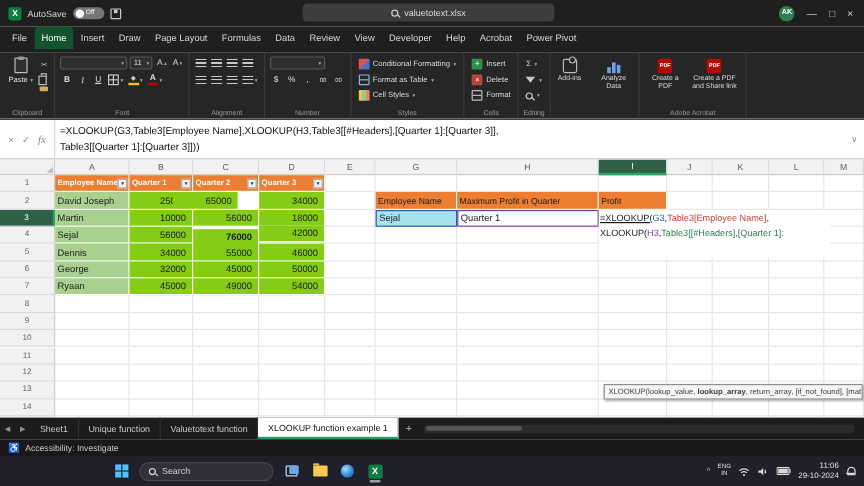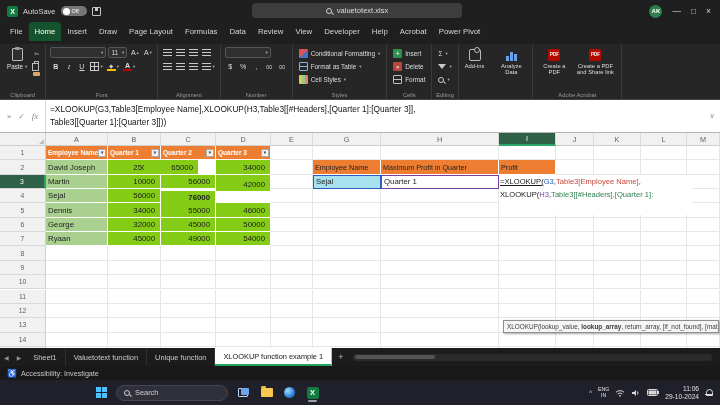--- a/index.html
+++ b/index.html
@@ -470,21 +470,21 @@
       <div class="cell cy" style="left: 313px; top: 41.7px; width: 68px; height: 14.35px;">Sejal</div>
       <div class="cell ph" style="left: 381px; top: 41.7px; width: 118px; height: 14.35px;">Quarter 1</div>
       <div class="cell" style="left: 499px; top: 41.7px; width: 57px; height: 14.35px;"></div>
       <div class="cell" style="left: 556px; top: 41.7px; width: 38px; height: 14.35px;"></div>
       <div class="cell" style="left: 594px; top: 41.7px; width: 47px; height: 14.35px;"></div>
       <div class="cell" style="left: 641px; top: 41.7px; width: 46px; height: 14.35px;"></div>
       <div class="cell" style="left: 687px; top: 41.7px; width: 33px; height: 14.35px;"></div>
       <div class="cell gl" style="left: 46px; top: 56.05px; width: 62px; height: 14.35px;">Sejal</div>
       <div class="cell gn" style="left: 108px; top: 56.05px; width: 53px; height: 14.35px;">56000</div>
       <div class="cell gn" style="left: 161px; top: 58px; width: 55px; height: 14.35px; font-weight: bold;">76000</div>
-      <div class="cell gn" style="left: 216px; top: 45px; width: 55px; height: 14.35px;">42000</div>
+      <div class="cell gn" style="left: 216px; top: 55px; width: 55px; height: 14.35px;">42000</div>
       <div class="cell" style="left: 271px; top: 56.05px; width: 42px; height: 14.35px;"></div>
       <div class="cell" style="left: 313px; top: 56.05px; width: 68px; height: 14.35px;"></div>
       <div class="cell" style="left: 381px; top: 56.05px; width: 118px; height: 14.35px;"></div>
       <div class="cell" style="left: 499px; top: 56.05px; width: 57px; height: 14.35px;"></div>
       <div class="cell" style="left: 556px; top: 56.05px; width: 38px; height: 14.35px;"></div>
       <div class="cell" style="left: 594px; top: 56.05px; width: 47px; height: 14.35px;"></div>
       <div class="cell" style="left: 641px; top: 56.05px; width: 46px; height: 14.35px;"></div>
       <div class="cell" style="left: 687px; top: 56.05px; width: 33px; height: 14.35px;"></div>
       <div class="cell gl" style="left: 46px; top: 70.4px; width: 62px; height: 14.35px;">Dennis</div>
       <div class="cell gn" style="left: 108px; top: 70.4px; width: 53px; height: 14.35px;">34000</div>
@@ -618,22 +618,22 @@
       <div class="cell" style="left: 594px; top: 213.9px; width: 47px; height: 14.35px;"></div>
       <div class="cell" style="left: 641px; top: 213.9px; width: 46px; height: 14.35px;"></div>
       <div class="cell" style="left: 687px; top: 213.9px; width: 33px; height: 14.35px;"></div>
     </div>
 
   <div class="stabs">
     <span class="snav">◀</span>
     <span class="snav">▶</span>
     <div style="display:flex;height:100%">
         <div class="stab">Sheet1</div>
+        <div class="stab">Unique function</div>
         <div class="stab">Valuetotext function</div>
-        <div class="stab">Unique function</div>
         <div class="stab active">XLOOKUP function example 1</div>
       </div>
     <span class="splus">+</span>
     <div class="hscr">
         <div class="hth"></div>
       </div>
   </div>
 
   <div class="sbar">
     <span style="font-size:8px">♿</span>

